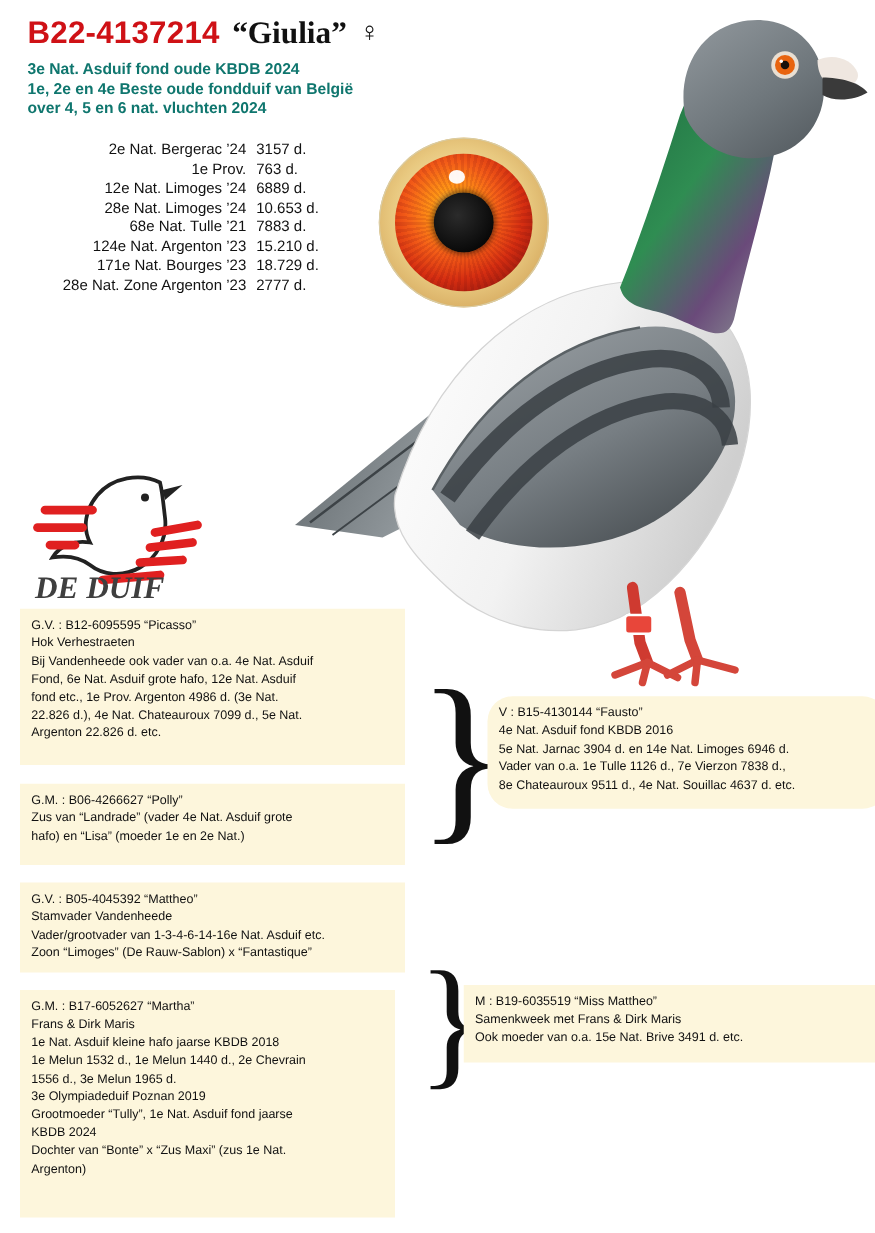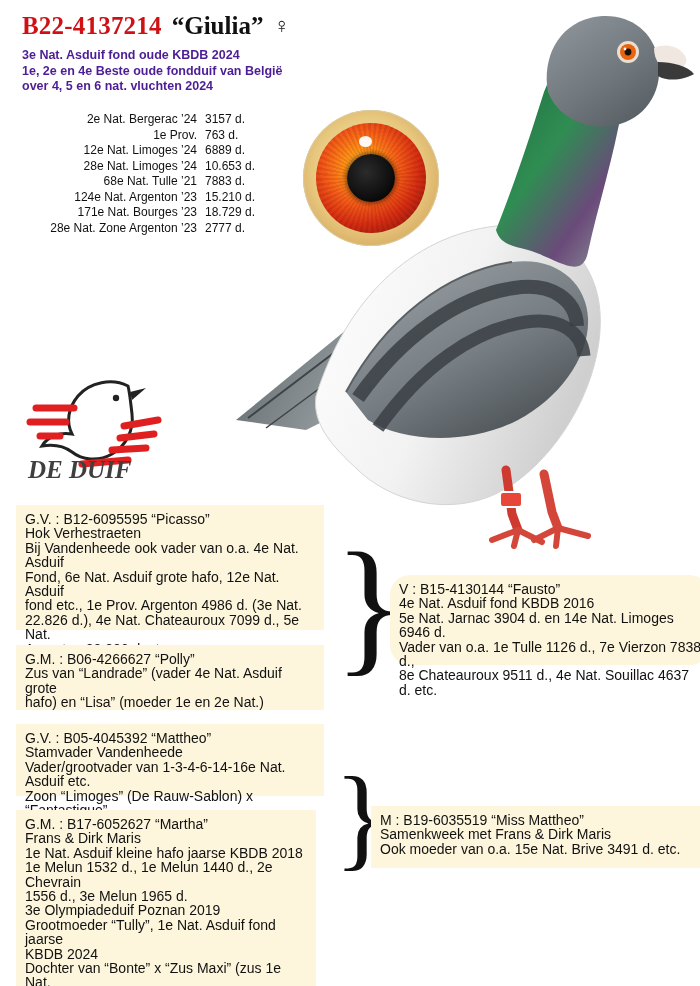--- a/index.html
+++ b/index.html
@@ -24,21 +24,21 @@
   .title-row {
     position: absolute;
     left: 22px;
     top: 12px;
     display: flex;
     align-items: baseline;
     gap: 10px;
     white-space: nowrap;
   }
   .ring-number {
-    font-family: Liberation Serif, serif;
+    font-family: Liberation Sans, sans-serif;
     font-weight: bold;
     font-size: 25px;
     color: #cf1116;
     letter-spacing: 0.2px;
   }
   .pigeon-name {
     font-family: "Liberation Serif", serif;
     font-weight: bold;
     font-size: 25px;
     color: #111111;
@@ -51,21 +51,21 @@
     top: -1px;
   }
   .subtitle {
     position: absolute;
     left: 22px;
     top: 48px;
     width: 330px;
     font-weight: bold;
     font-size: 12.5px;
     line-height: 15.5px;
-    color: #4c1d95;
+    color: #0f766e;
   }
   
   .palmares {
     position: absolute;
     left: 22px;
     top: 112px;
     width: 268px;
     border-collapse: collapse;
     font-size: 12px;
     line-height: 15.5px;
@@ -155,26 +155,25 @@
     position: absolute;
     left: 20px;
     top: 372px;
     width: 150px;
     height: 112px;
   }
   
   .ped-box {
     position: absolute;
     background: #fdf6dc;
-    font-size: 14px;
+    font-size: 10px;
     line-height: 14.4px;
     padding: 7px 9px 8px 9px;
     box-sizing: border-box;
     color: #111111;
-    margin-top: 18px;
   }
   .ped-line { white-space: normal; }
 
   #box-gv1 { left: 16px; top: 487px; width: 308px; height: 125px; }
   #box-gm1 { left: 16px; top: 627px; width: 308px; height: 65px; }
   #box-gv2 { left: 16px; top: 706px; width: 308px; height: 72px; }
   #box-gm2 { left: 16px; top: 792px; width: 300px; height: 182px; }
   #box-v   { left: 390px; top: 557px; width: 320px; height: 90px; border-radius: 20px; }
   #box-m   { left: 371px; top: 788px; width: 340px; height: 62px; }
 

